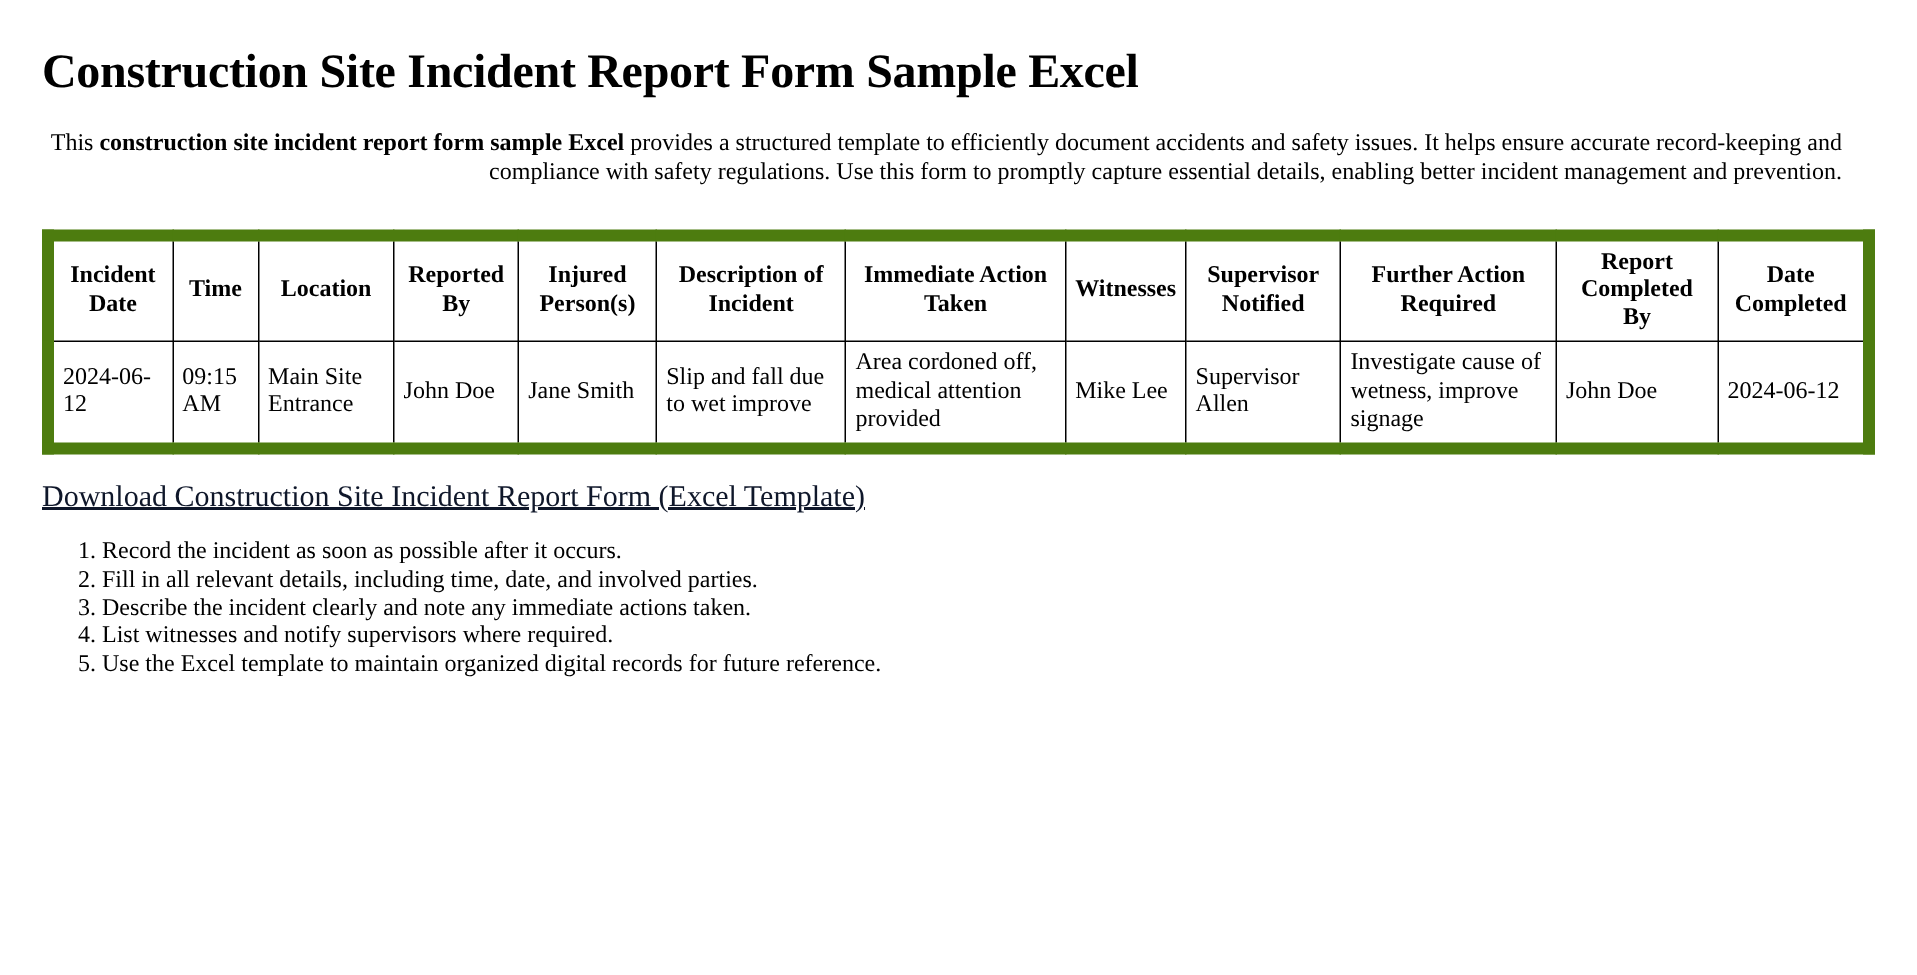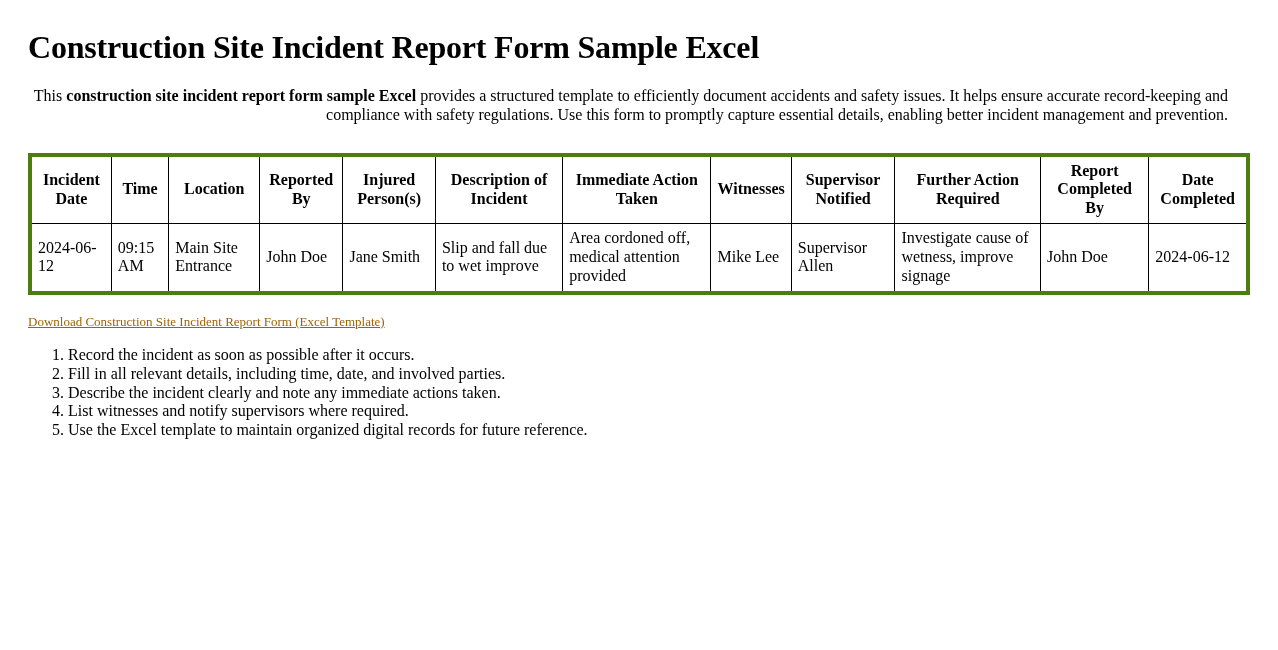--- a/index.html
+++ b/index.html
@@ -39,21 +39,21 @@
     font-weight: bold;
   }
   h2.section-title {
     font-size: 24px;
     font-weight: bold;
     margin: 20px 0 20px 0;
     line-height: 1.15;
   }
   table.report-table {
     border-collapse: collapse;
-    border: 4px solid #4d7c0f;
+    border: 8px solid #4d7c0f;
     width: 1222px;
     table-layout: auto;
     margin: 0 0 0 0;
   }
   table.report-table th,
   table.report-table td {
     border: 1px solid #000000;
     padding: 5px 6px;
     vertical-align: middle;
     font-size: 16px;
@@ -63,23 +63,23 @@
     font-weight: bold;
     text-align: center;
   }
   table.report-table td {
     text-align: left;
   }
   .dl-wrap {
     margin: 17px 0 0 0;
   }
   a.download-link {
-    color: #a16207;
+    color: #0f172a;
     text-decoration: underline;
-    font-size: 13px;
+    font-size: 20px;
   }
   h3.instructions-title {
     font-size: 18px;
     font-weight: bold;
     margin: 21px 0 21px 0;
   }
   ol.instructions-list {
     margin: 16px 0 16px 0;
     padding-left: 40px;
     font-size: 16px;

